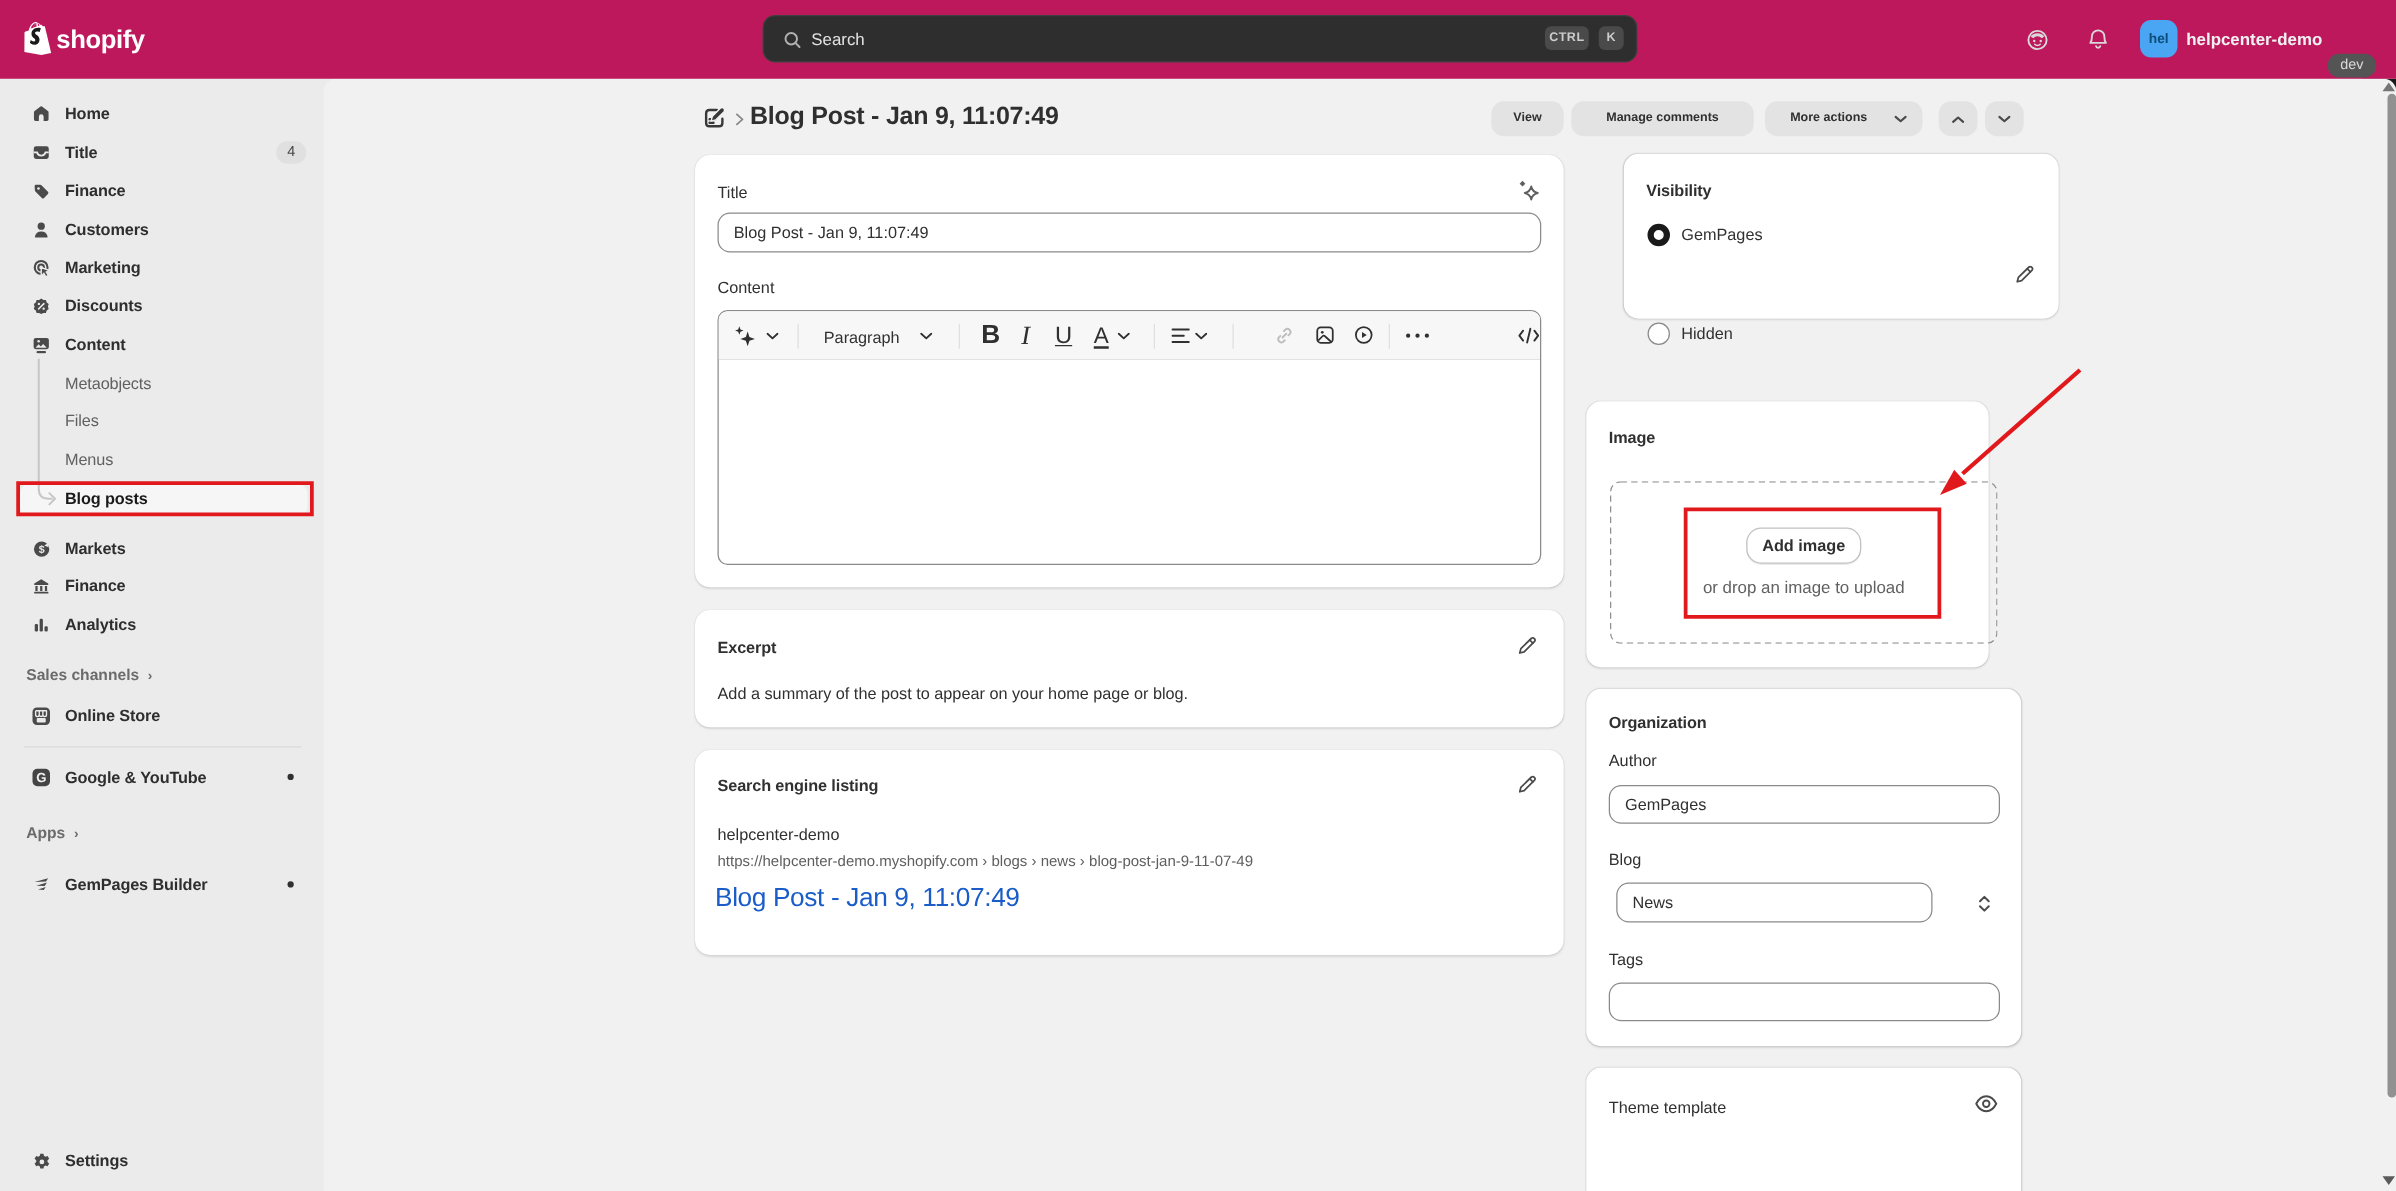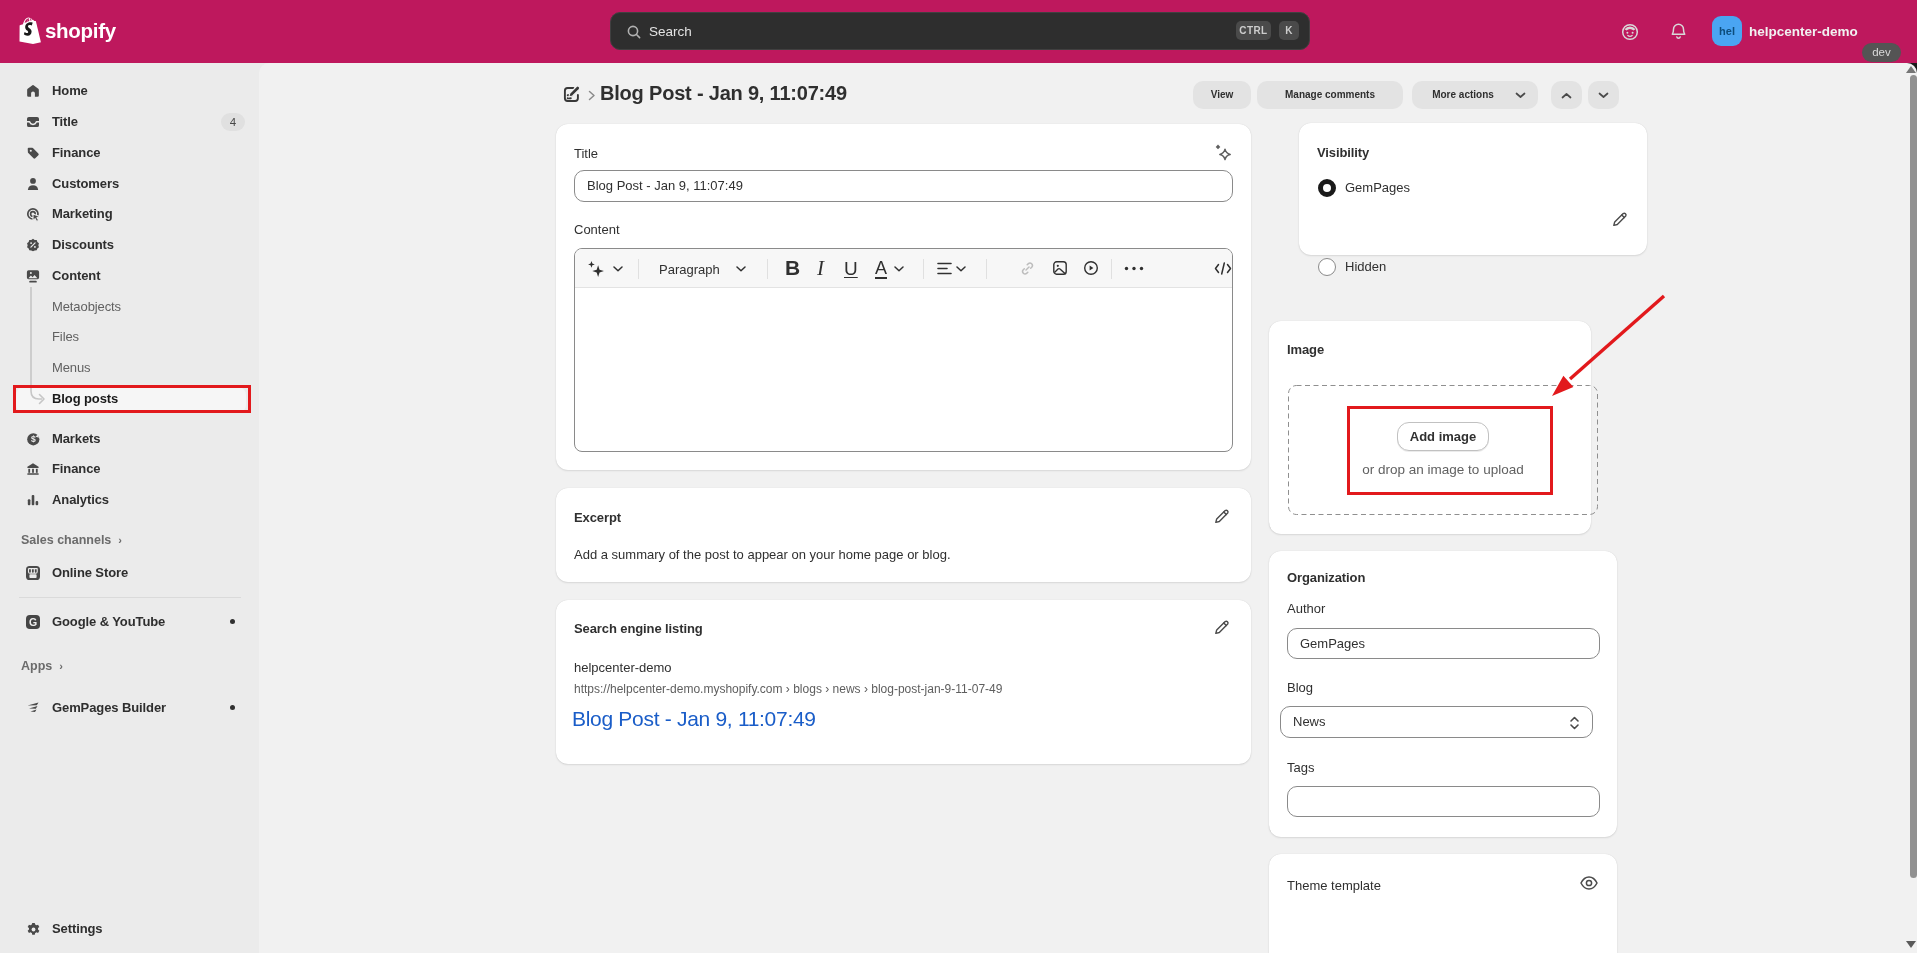--- a/index.html
+++ b/index.html
@@ -321,21 +321,21 @@
     </div>
   </div>
 
   <div class="card" style="left:1269px;top:551px;width:348px;height:286px;z-index:3">
     <div class="blbl" style="left:18px;top:19px">Organization</div>
     <div class="lbl" style="left:18px;top:50px">Author</div>
     <div class="inp" style="left:18px;top:77px;width:313px;height:31px;line-height:29px">
         <span class="itext">GemPages</span>
       </div>
     <div class="lbl" style="left:18px;top:129px">Blog</div>
-    <div class="inp" style="left:11px;top:155px;width:313px;height:32px;line-height:30px">
+    <div class="inp" style="left:24px;top:155px;width:253px;height:32px;line-height:30px">
         <span class="itext">News</span>
       <svg class="abs" style="left:288px;top:9px" width="11" height="14" viewBox="0 0 11 14" fill="none" stroke="#4a4a4a" stroke-width="1.6" stroke-linecap="round" stroke-linejoin="round">
           <path d="M2 5 L5.5 1.5 L9 5"></path>
           <path d="M2 9 L5.5 12.5 L9 9"></path>
         </svg>
     </div>
     <div class="lbl" style="left:18px;top:209px">Tags</div>
     <div class="inp" style="left:18px;top:235px;width:313px;height:31px"></div>
   </div>
 

